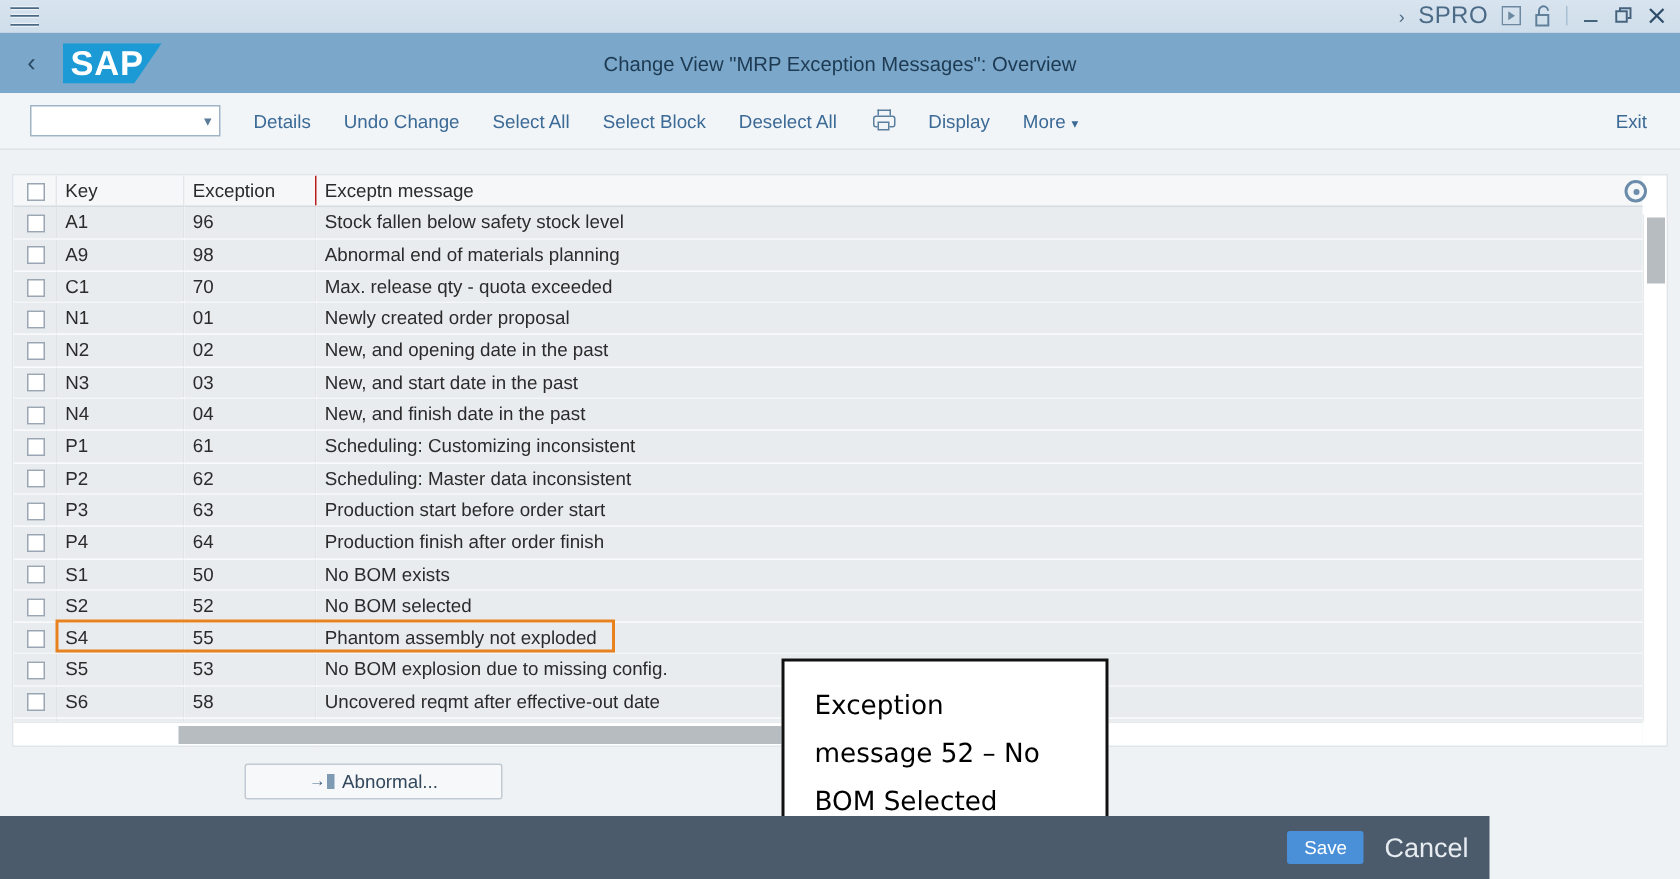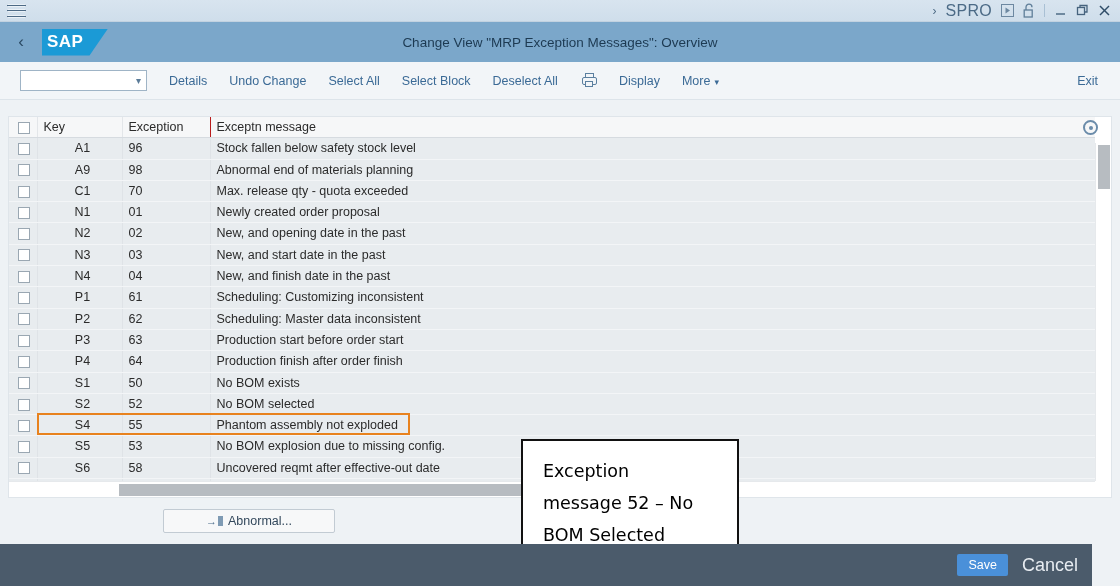--- a/index.html
+++ b/index.html
@@ -56,21 +56,21 @@
     width: 34px; display: flex; align-items: center; justify-content: center;
     color: #2b4a63; font-size: 17px; cursor: pointer; margin-left: 4px;
   }
   .sap-logo {
     position: relative; width: 66px; height: 27px; margin-left: 4px;
     background: #1b9ad6;
     clip-path: polygon(0 0, 100% 0, 72% 100%, 0% 100%);
     display: flex; align-items: center;
   }
   .sap-logo span {
-    color: #fff; font-weight: bold; font-size: 17px;
+    color: #fff; font-weight: bold; font-size: 23px;
     letter-spacing: .5px; padding-left: 5px;
     font-family: "Liberation Sans", sans-serif;
   }
   .shell-title {
     position: absolute; left: 0; right: 0; text-align: center;
     font-size: 13.5px; color: #1d3a52; pointer-events: none;
   }
 
   
   .toolbar {
@@ -148,21 +148,21 @@
     border-bottom: 1px solid #d6dbe0;
     font-weight: normal;
     color: #32363a;
   }
   thead th.h-key  { border-left: 1px solid #e3e6e9; padding-left: 6px; }
   thead th.h-exc  { border-left: 1px solid #e3e6e9; padding-left: 6px; }
   thead th.h-msg  { border-left: 1px solid #b91c1c; padding-left: 6px; }
 
   tbody tr { background: #e8ecef; }
   tbody td { border-bottom: 1px solid #f3f5f7; }
-  tbody td.t-key { border-left: 1px solid #dfe3e7; padding-left: 6px; text-align: center; }
+  tbody td.t-key { border-left: 1px solid #dfe3e7; padding-left: 6px; }
   tbody td.t-exc { border-left: 1px solid #dfe3e7; padding-left: 6px; }
   tbody td.t-msg { border-left: 1px solid #dfe3e7; padding-left: 6px; }
 
   .cbx {
     width: 12px; height: 12px; margin-left: 9px;
     border: 1px solid #9aa7b2; background: #fff;
     display: inline-block; vertical-align: middle;
     cursor: pointer;
   }
   td.t-check { vertical-align: middle; }
@@ -236,21 +236,21 @@
     padding: 14px 16px 0 20px;
     font-size: 17.5px; line-height: 32px;
     color: #000;
     font-family: "DejaVu Sans", sans-serif;
     white-space: pre-line;
   }
 
   
   .footer {
     position: absolute; left: 0; bottom: 0;
-    width: 1092px; height: 42px;
+    width: 993px; height: 42px;
     background: #4b5b6b;
     display: flex; align-items: center; justify-content: flex-end;
   }
   .btn-save {
     background: #4a90d9; color: #fff;
     font-size: 12.5px; padding: 4px 11px;
     border-radius: 2px; cursor: pointer;
   }
   .btn-cancel {
     color: #e7ecf1; font-size: 18px;

